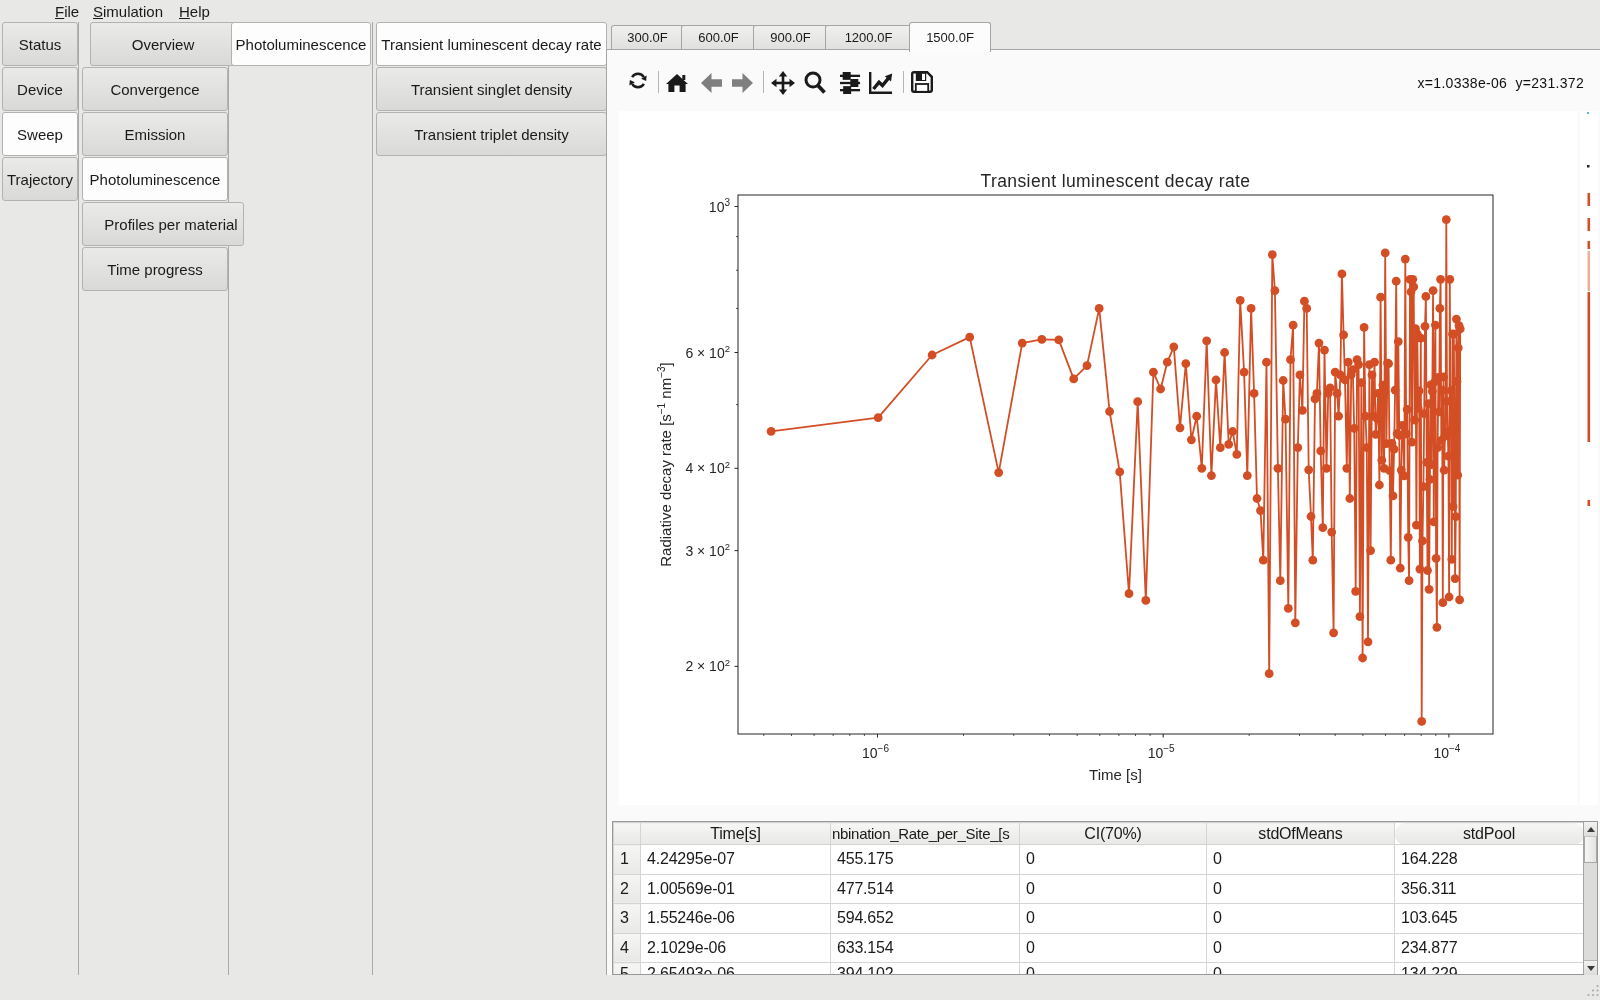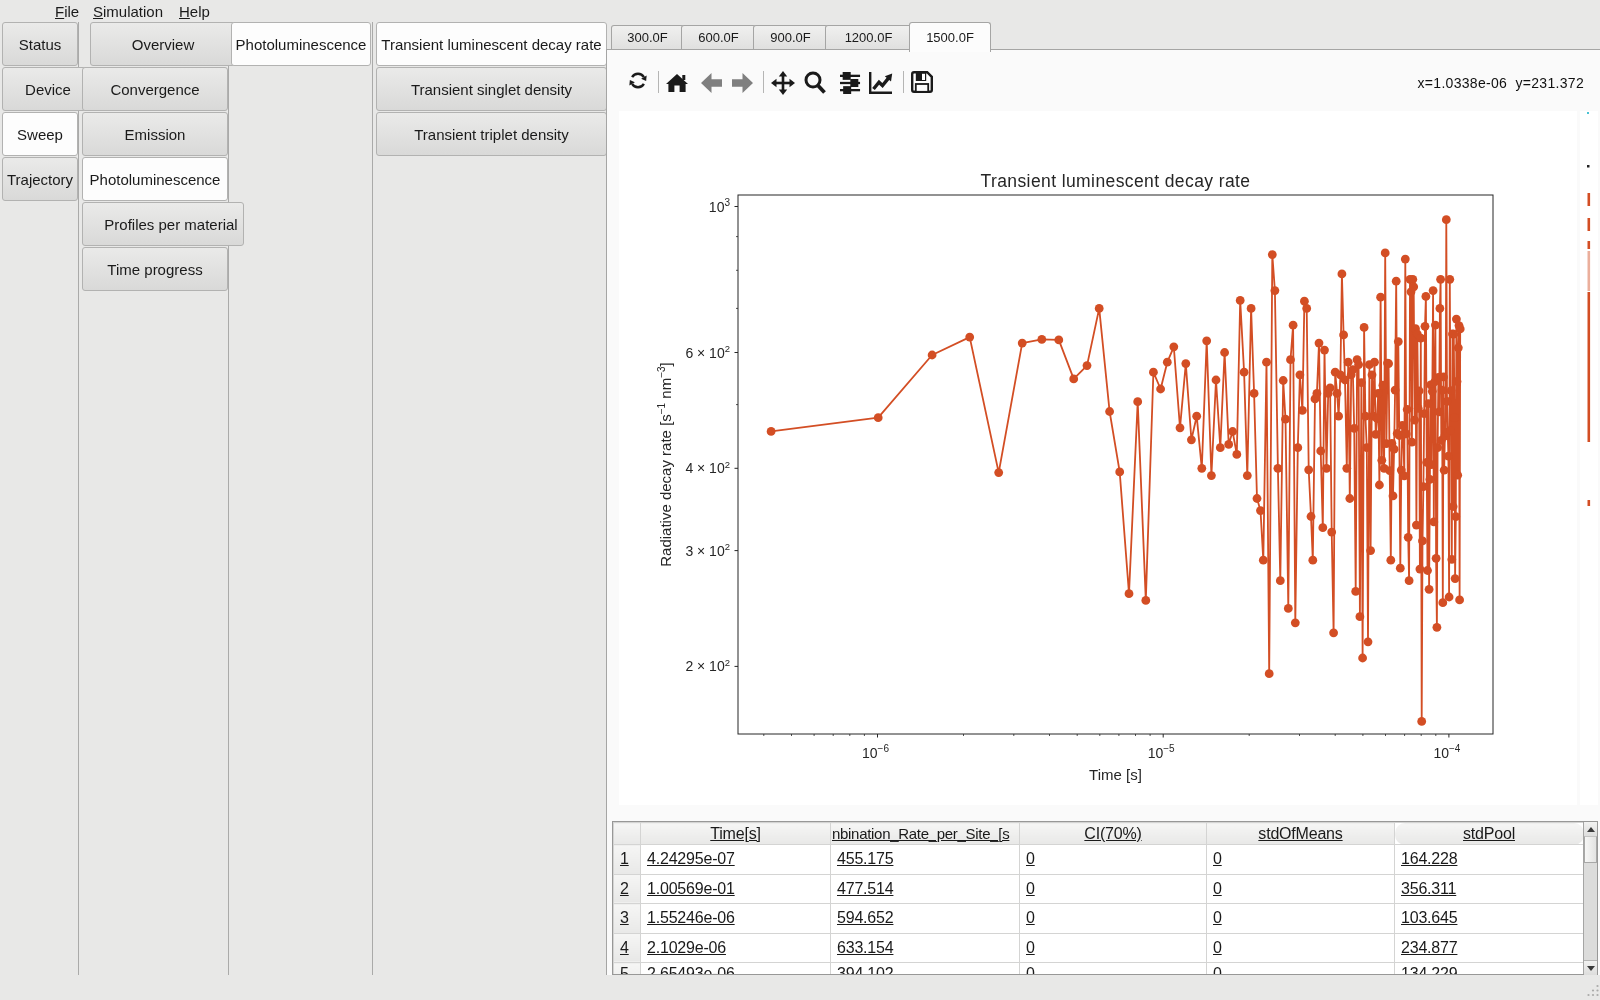--- a/index.html
+++ b/index.html
@@ -16,40 +16,40 @@
 .tab.sel{top:22px;height:29px;background:#fcfcfc;z-index:5;}
 #pane{position:absolute;left:606px;top:49px;width:994px;height:926px;background:#fafafa;
  border-top:1px solid #a5a5a4;border-left:1px solid #a5a5a4;box-sizing:border-box;}
 .tsep{position:absolute;top:71px;width:1px;height:22px;background:#b5b5b4;}
 #coords{position:absolute;top:75px;right:16px;font-size:14px;letter-spacing:0.3px;color:#111;}
 #canvas1{position:absolute;left:619px;top:111px;width:958px;height:694px;background:#fff;}
 #canvas2{position:absolute;left:1580px;top:111px;width:18px;height:694px;background:#fff;}
 table{border-collapse:collapse;}
 #dtable{position:absolute;left:612px;top:821px;width:986px;height:154px;background:#fafafa;
  border:1px solid #989897;box-sizing:border-box;overflow:hidden;font-size:16px;}
-#dtable td,#dtable th{border:1px solid #d4d4d3;font-weight:normal;padding:0 6px;height:29.5px;box-sizing:border-box;letter-spacing:-0.2px;text-decoration:underline;}
+#dtable td,#dtable th{border:1px solid #d4d4d3;font-weight:normal;padding:0 6px;height:29.5px;box-sizing:border-box;letter-spacing:-0.2px;}
 .hrow th{background:linear-gradient(#f6f6f5,#e8e8e7);border-bottom:1px solid #989897;}
 #dtable .hrow th{height:22px;}
 .ncol{background:linear-gradient(#f6f6f5,#e8e8e7);}
 #sbar{position:absolute;left:1583px;top:822px;width:14px;height:152px;background:#dcdcdb;border-left:1px solid #a5a5a4;box-sizing:border-box;}
 .sbtn{position:absolute;left:0;width:13px;height:14px;background:linear-gradient(#f2f2f1,#dddddc);border-bottom:1px solid #b5b5b4;font-size:8px;display:flex;align-items:center;justify-content:center;color:#333;}
 </style></head>
 <body>
 
 <div class="abs" style="left:12px;top:3px;font-size:10px;margin-top:36px;"><u>S</u>CM</div>
 <div class="abs" style="left:55px;top:3px;font-size:15px;"><u>F</u>ile</div>
 <div class="abs" style="left:93px;top:3px;font-size:15px;"><u>S</u>imulation</div>
 <div class="abs" style="left:179px;top:3px;font-size:15px;"><u>H</u>elp</div>
 
 <div class="vline" style="left:78px;top:22px;height:953px;"></div>
 <div class="vline" style="left:228px;top:22px;height:953px;"></div>
 <div class="vline" style="left:372px;top:22px;height:953px;"></div>
 
 <div class="btn" style="left:2px;top:22px;width:74px;">Status</div>
-<div class="btn" style="left:2px;top:67px;width:74px;padding-left:8px;">Device</div>
+<div class="btn" style="left:2px;top:67px;width:74px;">Device</div>
 <div class="btn sel" style="left:2px;top:112px;width:74px;">Sweep</div>
 <div class="btn" style="left:2px;top:157px;width:74px;text-align:center;">Trajectory</div>
 
 <div class="btn" style="left:90px;top:22px;width:144px;">Overview</div>
 <div class="btn" style="left:82px;top:67px;width:144px;">Convergence</div>
 <div class="btn" style="left:82px;top:112px;width:144px;">Emission</div>
 <div class="btn sel" style="left:82px;top:157px;width:144px;">Photoluminescence</div>
 <div class="btn" style="left:82px;top:202px;width:144px;padding-left:16px;">Profiles per material</div>
 <div class="btn" style="left:82px;top:247px;width:144px;">Time progress</div>
 

